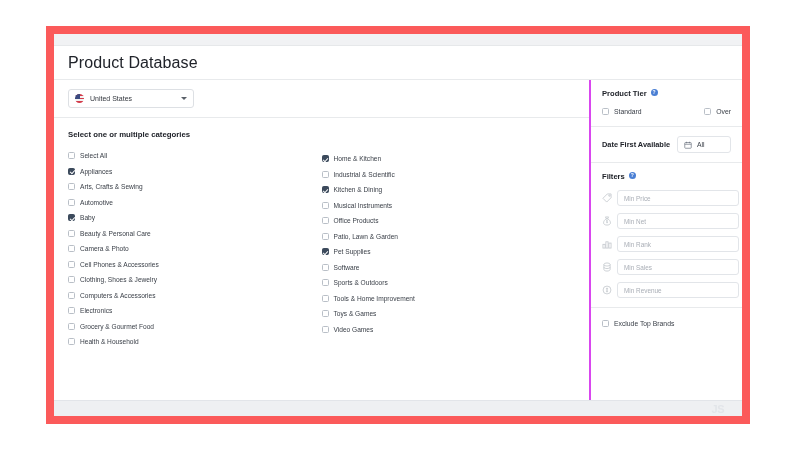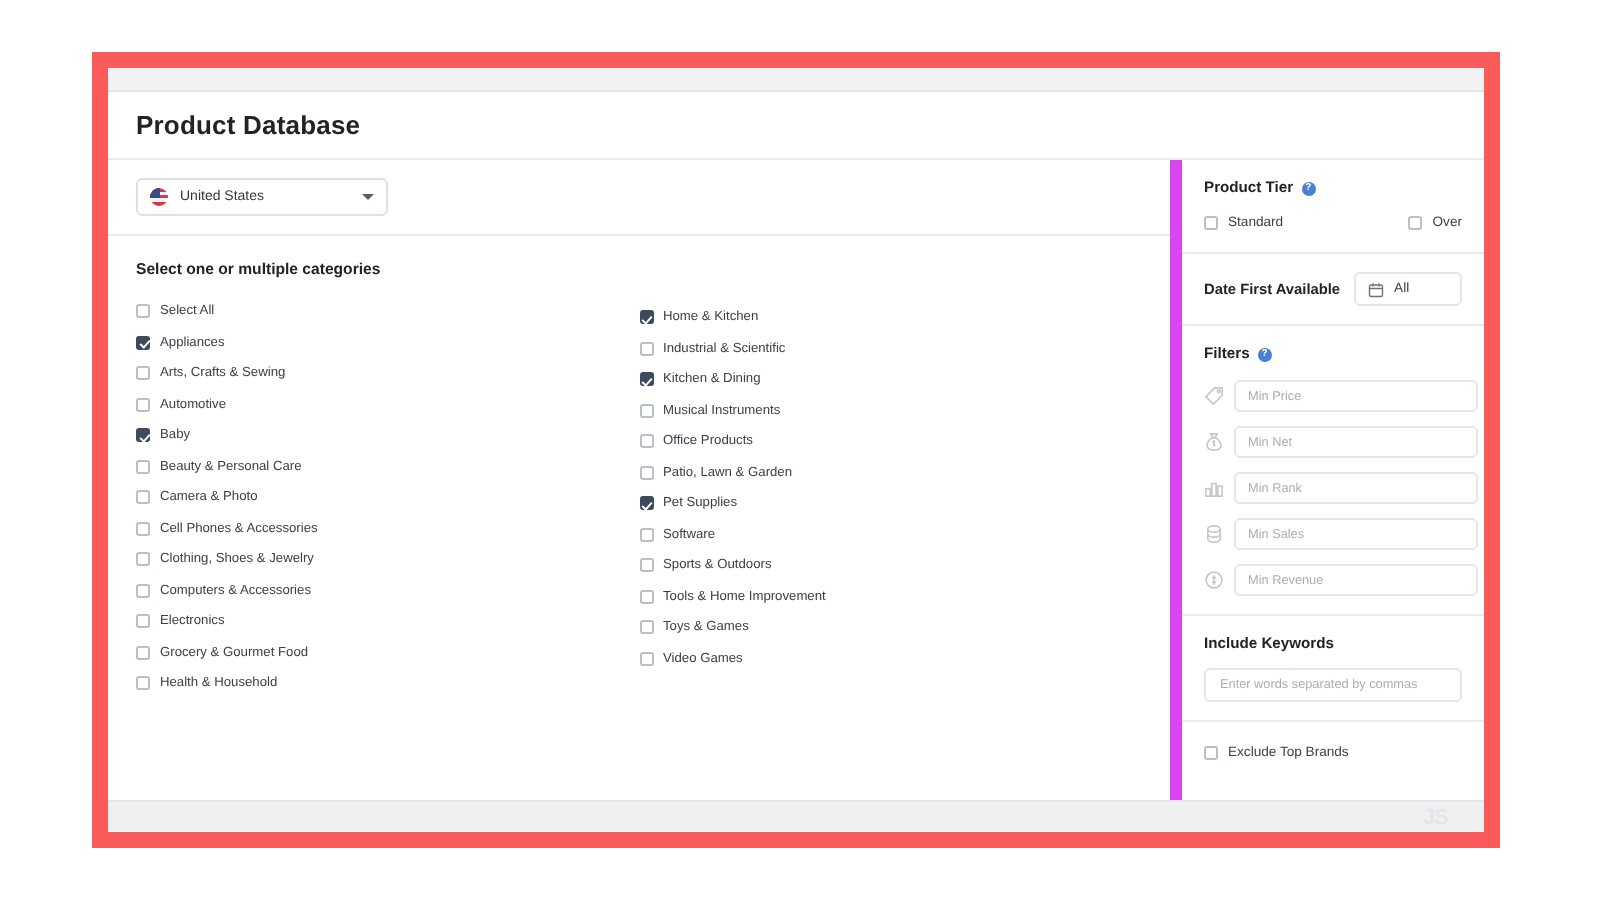--- a/index.html
+++ b/index.html
@@ -33,28 +33,28 @@
     border-bottom: 1px solid #e6e8ea;
   }
 
   .titlebar {
     height: 34px;
     display: flex; align-items: center;
     padding-left: 14px;
     border-bottom: 1px solid #e8eaec;
   }
   .title {
-    font-size: 13px; font-weight: bold; color: #20232a;
+    font-size: 16px; font-weight: normal; color: #20232a;
     letter-spacing: .1px;
   }
 
   .body { display: flex; height: calc(100% - 12px - 34px - 16px); }
 
   
-  .main { width: 537px; flex: 0 0 537px; border-right: 6px solid #d946ef; }
+  .main { width: 537px; flex: 0 0 537px; border-right: 2px solid #d946ef; }
 
   .countryrow {
     height: 38px; display: flex; align-items: center;
     padding-left: 14px; border-bottom: 1px solid #e8eaec;
   }
   .select {
     width: 126px; height: 19px;
     border: 1px solid #dde0e4; border-radius: 3px;
     background: #fff;
     display: flex; align-items: center;
@@ -105,21 +105,21 @@
   }
   .cblabel { font-size: 6.6px; color: #3b4049; white-space: nowrap; }
 
   
   .side { flex: 1; min-width: 0; }
 
   .side-sec { padding: 9px 0 9px 0; border-bottom: 1px solid #e8eaec; }
   .side-pad { padding-left: 11px; padding-right: 11px; }
 
   .side-head {
-    display: flex; align-items: flex-end; gap: 4px;
+    display: flex; align-items: flex-start; gap: 4px;
     font-size: 7.6px; font-weight: bold; color: #20232a;
   }
   .help {
     width: 7px; height: 7px; border-radius: 50%;
     background: #4a7fd4; color: #fff;
     font-size: 5px; line-height: 7px; text-align: center;
     font-weight: bold; flex: 0 0 7px;
   }
 
   .tier-row {
@@ -413,26 +413,20 @@
                       <path d="M8 4.3v7.4M6.3 6h3.4M6.3 9.9h3.4"></path>
                     </svg>
                   </span>
                   <div class="finput">
                     <span>Min Revenue</span>
                   </div>
                 </div>
               </div>
           </div>
 
-          <div class="side-sec side-pad">
-            <div class="kw-title">Include Keywords</div>
-            <div class="kw-input">
-              <span>Enter words separated by commas</span>
-            </div>
-          </div>
 
           <div class="excl">
             <div class="cbrow">
               <span class="cb" id="excl-cb"></span>
               <span class="cblabel">Exclude Top Brands</span>
             </div>
           </div>
 
         </div>
       </div>

